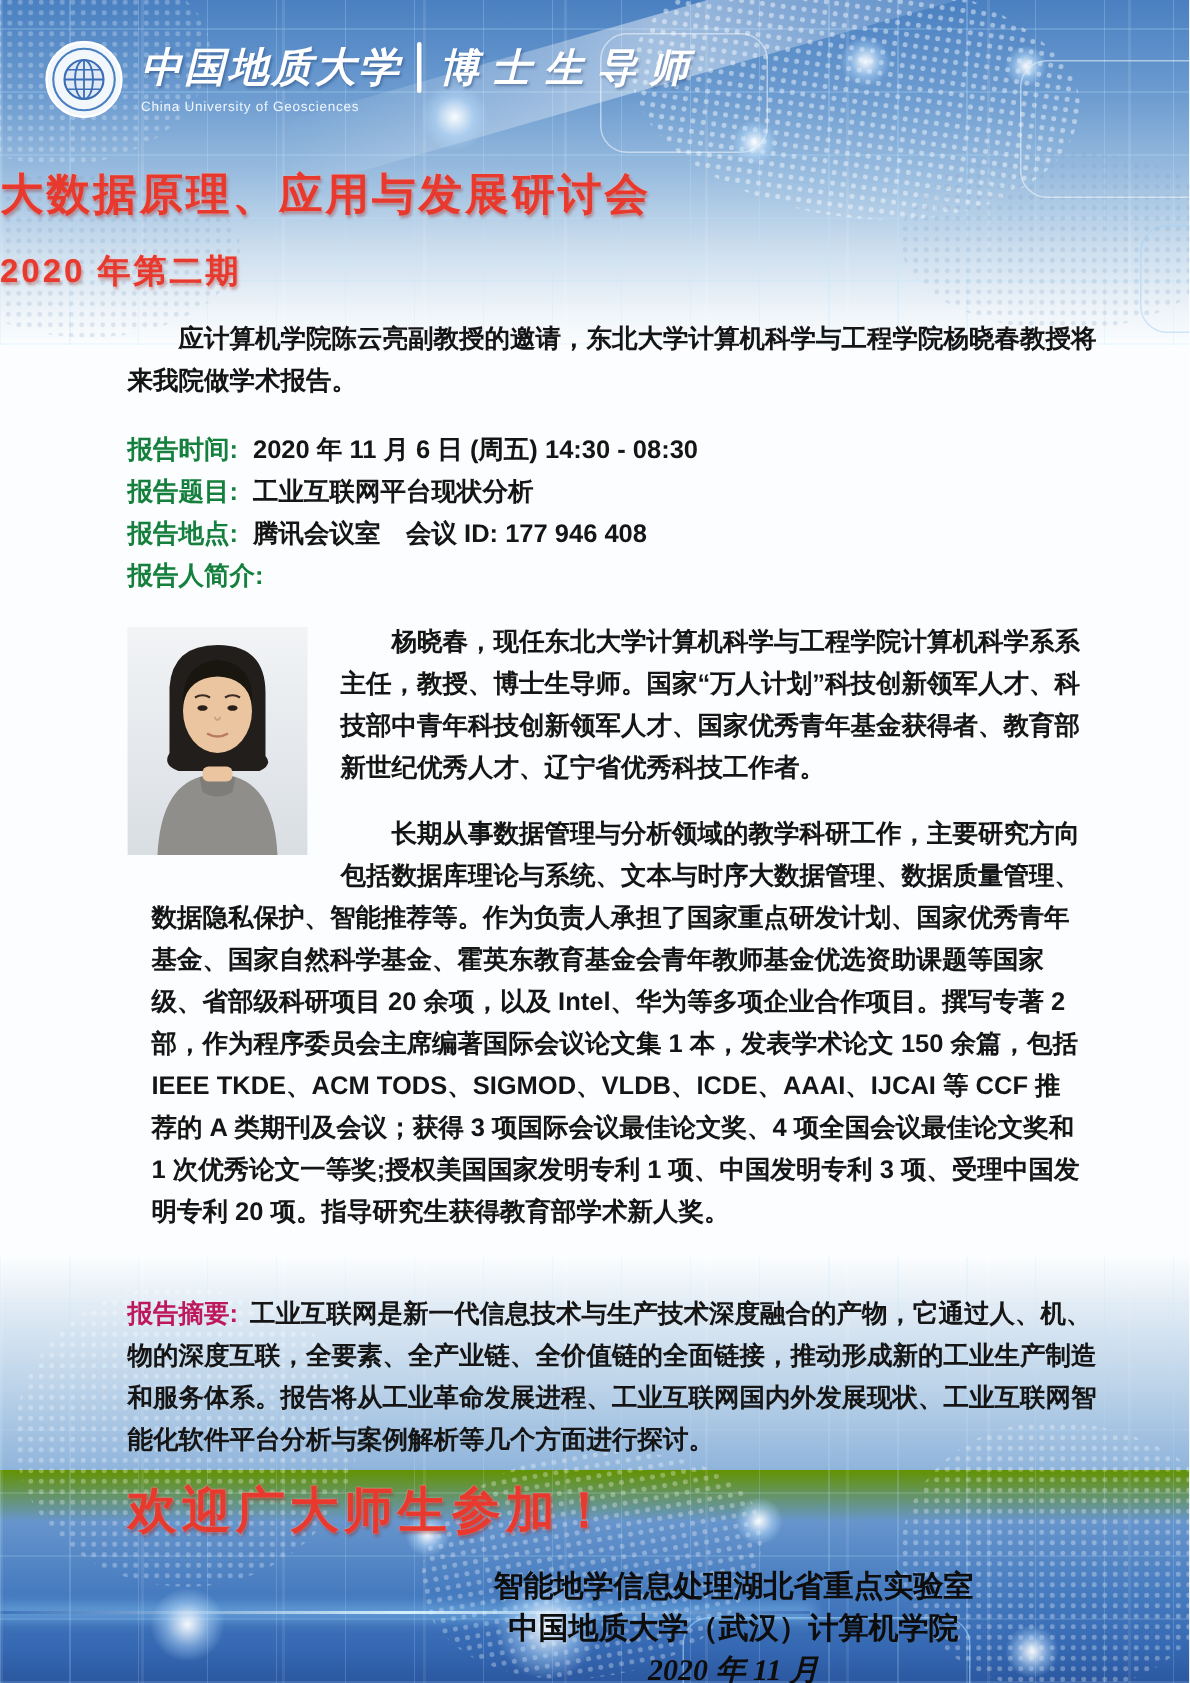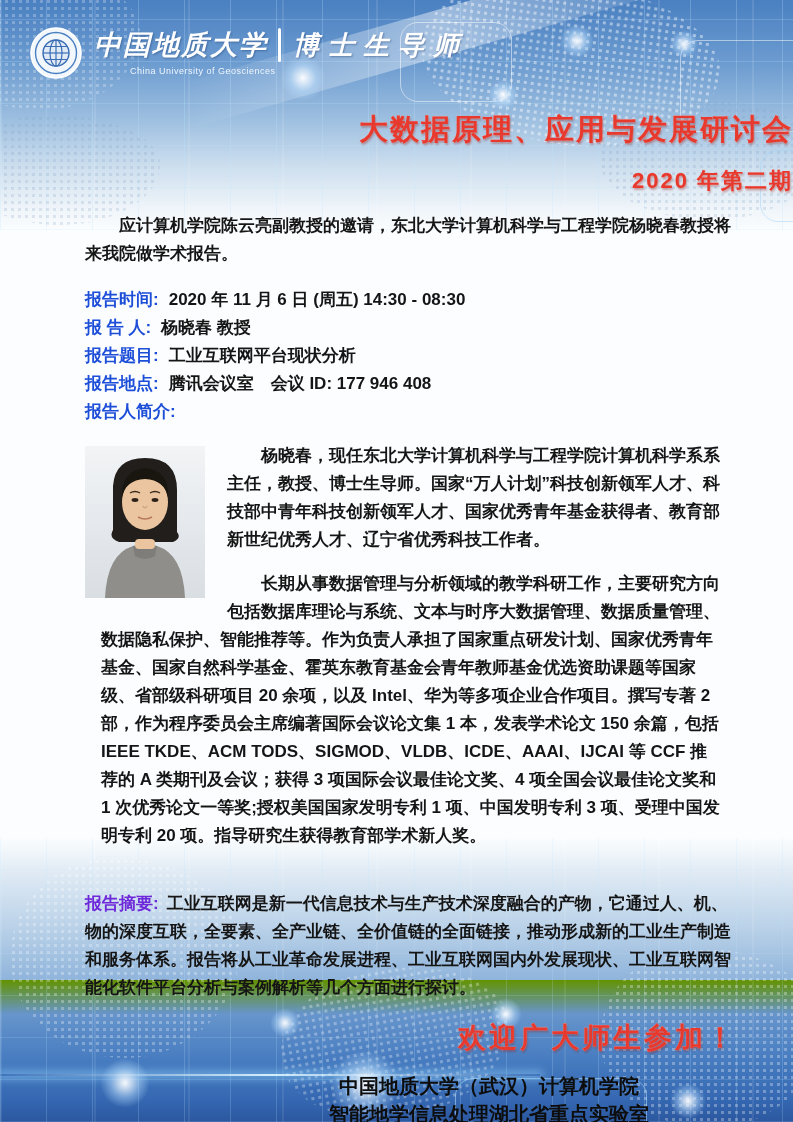--- a/index.html
+++ b/index.html
@@ -40,42 +40,42 @@
   
   .header{position:absolute;left:30px;top:27px;display:flex;align-items:flex-start;gap:12px;color:#fff;}
   .logo-circle{width:52px;height:52px;flex:0 0 auto;}
   .name-col{display:flex;flex-direction:column;}
   .name-row{display:flex;align-items:center;justify-content:space-between;}
   .uni-cn{font-family:"Liberation Serif","DejaVu Serif",serif;font-style:italic;font-weight:700;
     font-size:27px;letter-spacing:2px;text-shadow:1px 1px 2px rgba(20,50,100,.4);}
   .divider{width:3px;height:34px;background:#fff;margin:0 12px 0 10px;border-radius:2px;}
   .college-cn{font-family:"Liberation Serif","DejaVu Serif",serif;font-style:italic;font-weight:700;
     font-size:26px;letter-spacing:9px;text-shadow:1px 1px 2px rgba(20,50,100,.4);}
-  .uni-en{font-size:9px;letter-spacing:.5px;margin-top:3px;color:#eef5fc;margin-left:36px;}
-  
-  .title-block{position:absolute;left:0;top:110px;width:793px;text-align:right;}
+  .uni-en{font-size:9px;letter-spacing:.5px;margin-top:3px;color:#eef5fc;}
+  
+  .title-block{position:absolute;left:0;top:110px;width:793px;text-align:left;}
   .main-title{margin:0;font-size:29px;font-weight:700;letter-spacing:2px;color:#e7392e;
     text-shadow:1px 2px 2px rgba(150,30,20,.35),0 0 1px #ffb9b2;}
   .issue-title{margin:16px 0 0 0;font-size:22px;font-weight:700;letter-spacing:2px;color:#e7392e;
     text-shadow:1px 2px 2px rgba(150,30,20,.35),0 0 1px #ffb9b2;}
   
   .content{position:absolute;left:85px;right:56px;top:212px;color:#151515;
     font-size:17px;font-weight:700;line-height:28px;}
   .intro{margin:0 0 18px 0;text-indent:2em;}
   .detail-row{line-height:28px;white-space:nowrap;}
-  .detail-label{color:#1d4ed8;margin-right:10px;}
+  .detail-label{color:#15803d;margin-right:10px;}
   .bio{margin-top:5px;}
   .bio::after{content:"";display:block;clear:both;}
   .photo{float:left;width:120px;height:152px;margin:4px 22px 6px 0;display:block;}
   .bio p{margin:16px;text-indent:2em;}
   .abstract{margin-top:24px;}
   .abstract p{margin:0;}
-  .inline-label{color:#6d28d9;margin-right:8px;}
-  .welcome{margin-top:22px;text-align:right;font-size:28px;font-weight:700;letter-spacing:3px;color:#e7392e;
-    text-shadow:1px 2px 2px rgba(150,30,20,.35),0 0 1px #ffb9b2;}
+  .inline-label{color:#be185d;margin-right:8px;}
+  .welcome{margin-top:22px;text-align:left;font-size:33px;font-weight:700;letter-spacing:3px;color:#e7392e;
+    text-shadow:1px 2px 2px rgba(150,30,20,.35),0 0 1px #ffb9b2;font-family:Liberation Mono, monospace;}
   .footer{position:relative;margin:20px 53px 0 auto;width:390px;
     font-family:"Liberation Serif","DejaVu Serif",serif;font-weight:700;
     font-size:20px;line-height:28px;color:#0d0d0d;text-align:center;}
   .footer-date{font-style:italic;}
 </style>
 </head>
 <body>
 
 <div class="page">
 
@@ -135,23 +135,20 @@
     <div class="issue-title">2020 年第二期</div>
   </div>
 
   <div class="content">
 
     <p class="intro">应计算机学院陈云亮副教授的邀请，东北大学计算机科学与工程学院杨晓春教授将来我院做学术报告。</p>
 
     <div class="details">
       <div class="detail-row">
         <span class="detail-label">报告时间:</span><span class="detail-value">2020 年 11 月 6 日 (周五) 14:30 - 08:30</span>
-      </div>
-      <div class="detail-row">
-        <span class="detail-label">报 告 人:</span><span class="detail-value">杨晓春 教授</span>
       </div>
       <div class="detail-row">
         <span class="detail-label">报告题目:</span><span class="detail-value">工业互联网平台现状分析</span>
       </div>
       <div class="detail-row">
         <span class="detail-label">报告地点:</span><span class="detail-value">腾讯会议室　会议 ID: 177 946 408</span>
       </div>
       <div class="detail-row">
         <span class="detail-label">报告人简介:</span>
       </div>
@@ -186,19 +183,19 @@
 
     <div class="abstract">
       <p>
         <span class="inline-label">报告摘要:</span><span>工业互联网是新一代信息技术与生产技术深度融合的产物，它通过人、机、物的深度互联，全要素、全产业链、全价值链的全面链接，推动形成新的工业生产制造和服务体系。报告将从工业革命发展进程、工业互联网国内外发展现状、工业互联网智能化软件平台分析与案例解析等几个方面进行探讨。</span>
       </p>
     </div>
 
     <div class="welcome">欢迎广大师生参加！</div>
 
     <div class="footer">
+      <div>智能地学信息处理湖北省重点实验室</div>
       <div>中国地质大学（武汉）计算机学院</div>
-      <div>智能地学信息处理湖北省重点实验室</div>
       <div class="footer-date">2020 年 11 月</div>
     </div>
 
   </div>
 </div>
 
 </body></html>

